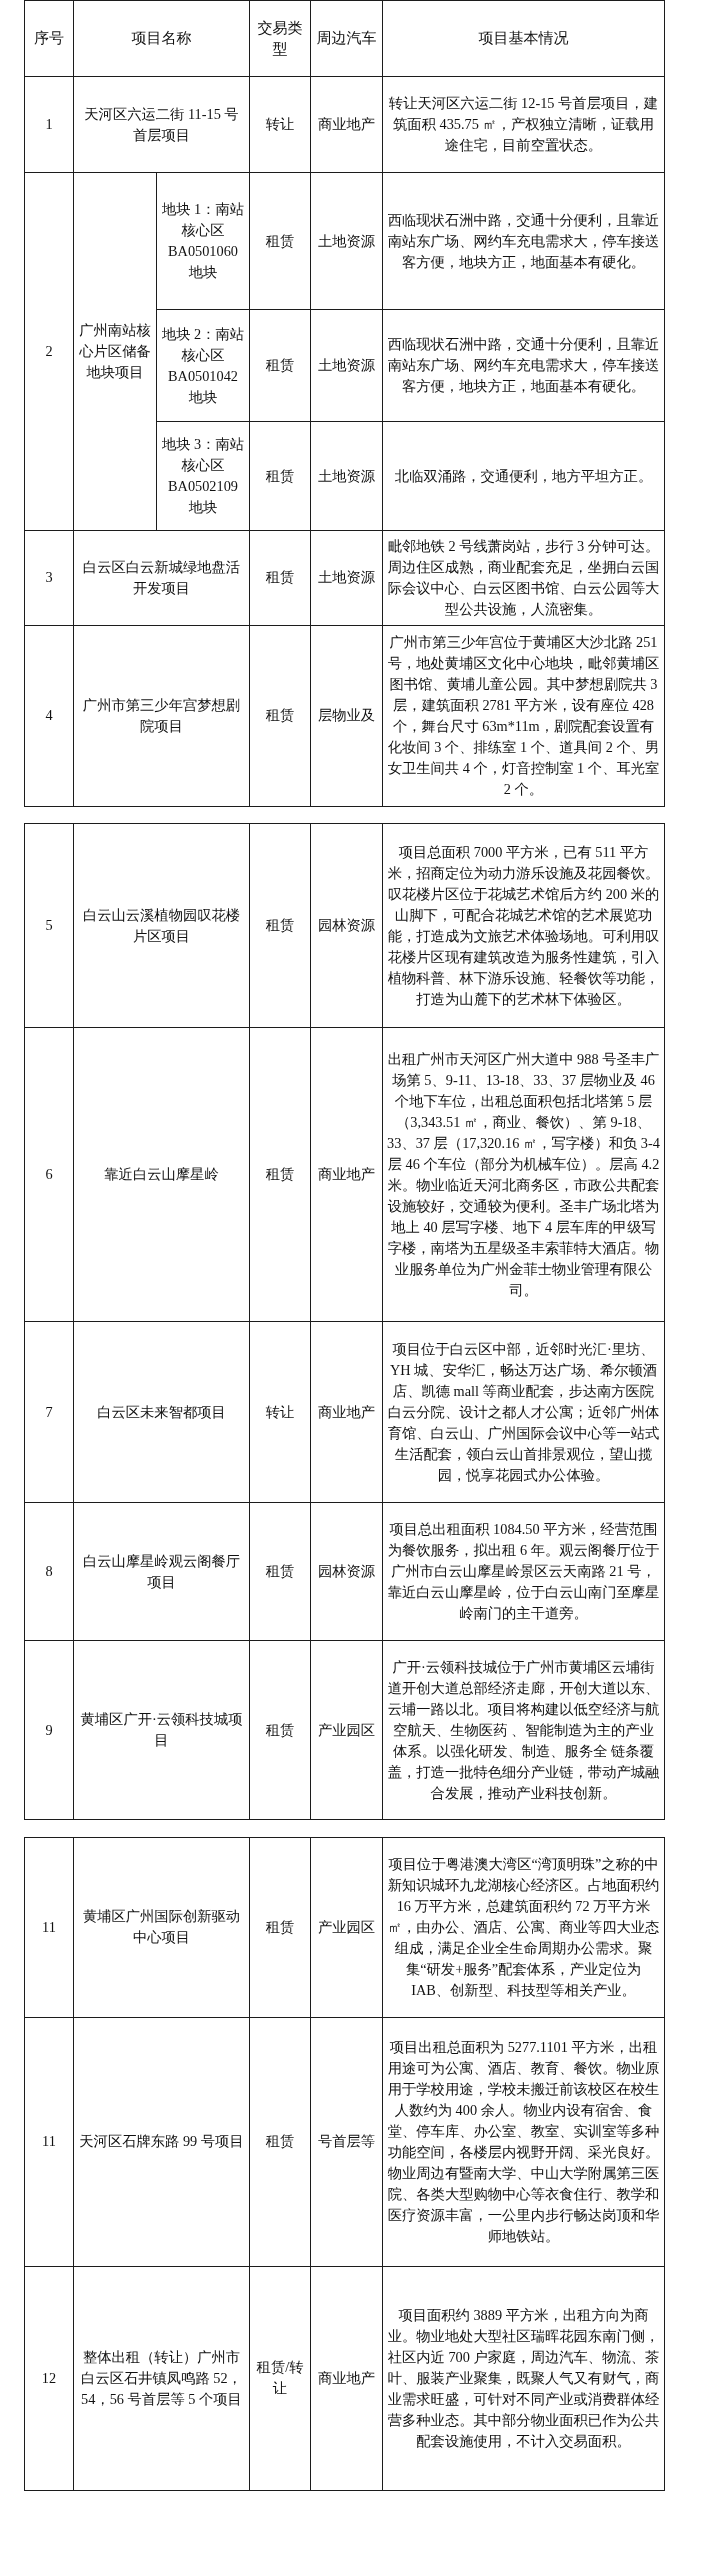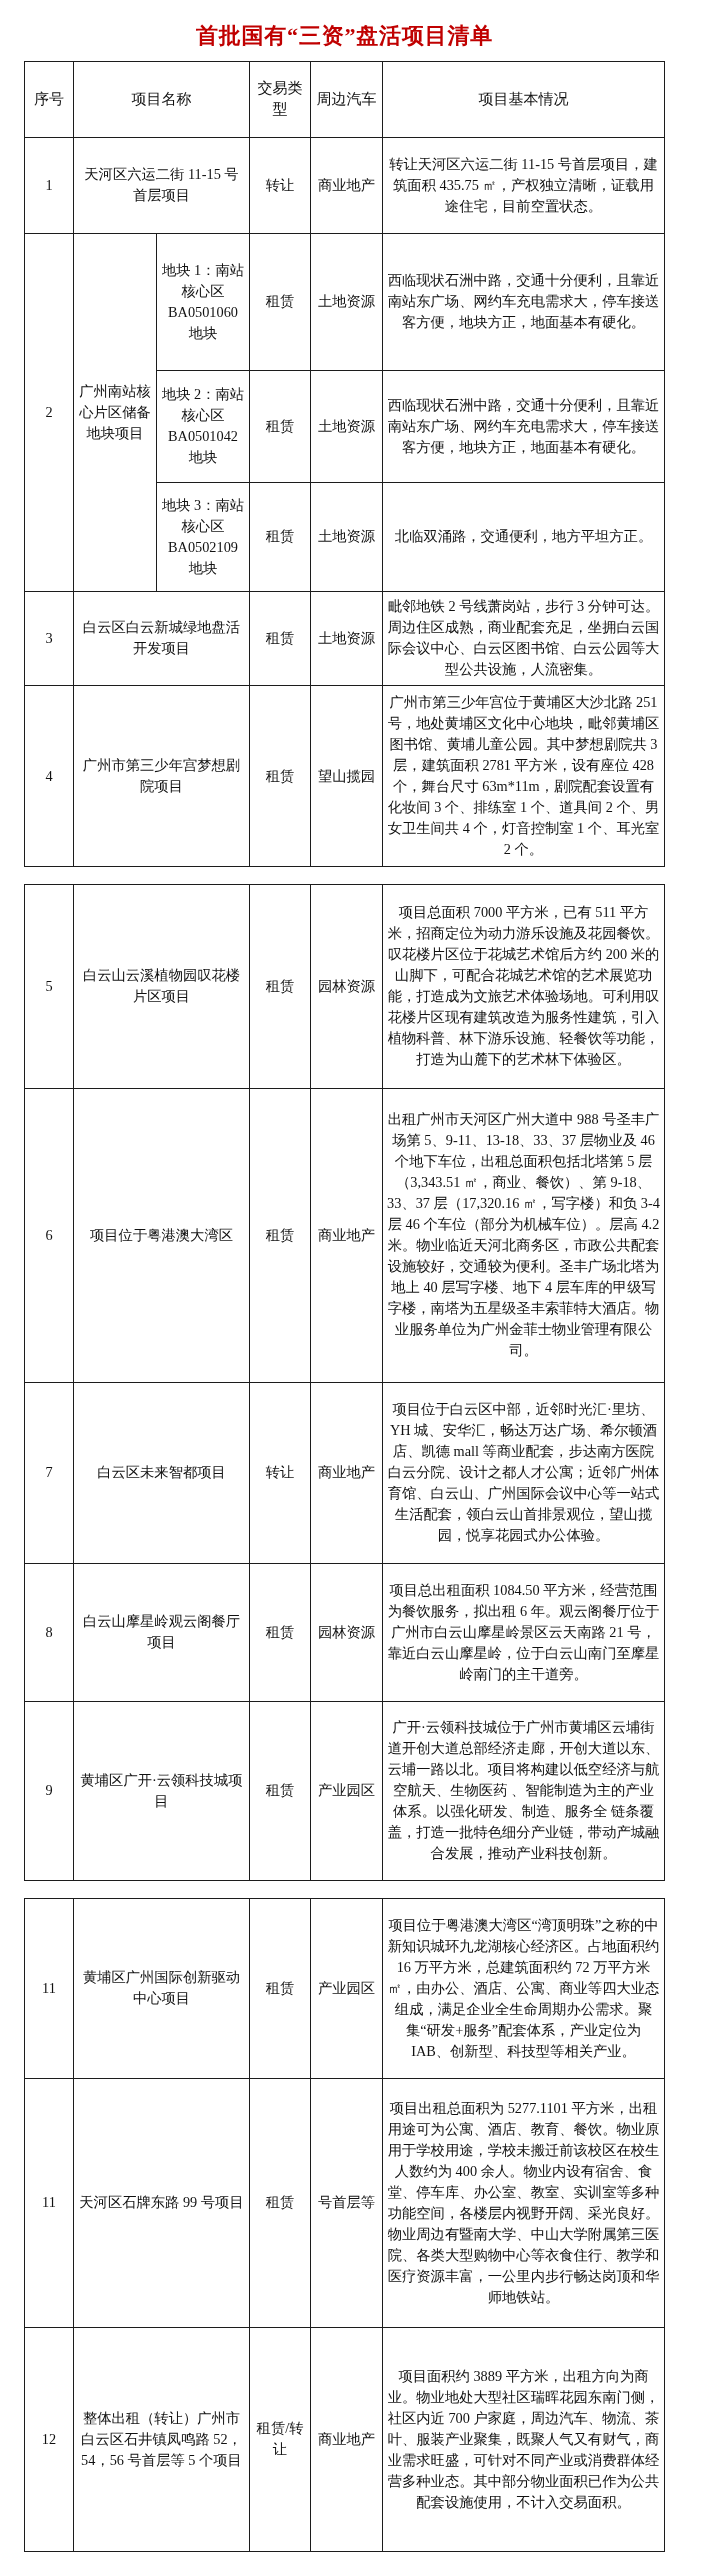--- a/index.html
+++ b/index.html
@@ -45,21 +45,20 @@
   col.c-name2{width:93px;}
   col.c-type{width:61px;}
   col.c-cat{width:72px;}
   col.c-info{width:282px;}
 </style>
 </head>
 <body>
 
 <div class="wrap">
 
-  <h1 class="doc-title">首批国有“三资”盘活项目清单</h1>
 
   <table class="grid">
     <colgroup>
       <col class="c-no">
         <col class="c-name1">
         <col class="c-name2">
       <col class="c-type">
         <col class="c-cat">
         <col class="c-info">
     </colgroup>
@@ -69,21 +68,21 @@
       <th colspan="2">项目名称</th>
       <th>交易类型</th>
       <th>周边汽车</th>
       <th>项目基本情况</th>
     </tr>
     <tr style="height:96px;">
       <td>1</td>
       <td colspan="2">天河区六运二街 11-15 号首层项目</td>
       <td>转让</td>
       <td>商业地产</td>
-      <td class="desc">转让天河区六运二街 11-15 号首层项目，建筑面积 435.75 ㎡，产权独立清晰，证载用途住宅，目前空置状态。</td>
+      <td class="desc">转让天河区六运二街 12-15 号首层项目，建筑面积 435.75 ㎡，产权独立清晰，证载用途住宅，目前空置状态。</td>
     </tr>
     <tr style="height:137px;">
       <td rowspan="3">2</td>
       <td rowspan="3">广州南站核心片区储备地块项目</td>
       <td>地块 1：南站核心区 BA0501060 地块</td>
       <td>租赁</td>
       <td>土地资源</td>
       <td class="desc">西临现状石洲中路，交通十分便利，且靠近南站东广场、网约车充电需求大，停车接送客方便，地块方正，地面基本有硬化。</td>
     </tr>
     <tr style="height:112px;padding-left:27px;">
@@ -102,21 +101,21 @@
       <td>3</td>
       <td colspan="2">白云区白云新城绿地盘活开发项目</td>
       <td>租赁</td>
       <td>土地资源</td>
       <td class="desc">毗邻地铁 2 号线萧岗站，步行 3 分钟可达。周边住区成熟，商业配套充足，坐拥白云国际会议中心、白云区图书馆、白云公园等大型公共设施，人流密集。</td>
     </tr>
     <tr style="height:181px;">
       <td>4</td>
       <td colspan="2">广州市第三少年宫梦想剧院项目</td>
       <td>租赁</td>
-      <td>望山揽园</td>
+      <td>层物业及</td>
       <td class="desc">广州市第三少年宫位于黄埔区大沙北路 251 号，地处黄埔区文化中心地块，毗邻黄埔区图书馆、黄埔儿童公园。其中梦想剧院共 3 层，建筑面积 2781 平方米，设有座位 428 个，舞台尺寸 63m*11m，剧院配套设置有化妆间 3 个、排练室 1 个、道具间 2 个、男女卫生间共 4 个，灯音控制室 1 个、耳光室 2 个。</td>
     </tr>
   </tbody>
     </table>
 
   <table class="grid">
     <colgroup>
       <col class="c-no">
         <col class="c-name1">
         <col class="c-name2">
@@ -127,21 +126,21 @@
     <tbody>
         <tr style="height:204px;">
       <td>5</td>
       <td colspan="2">白云山云溪植物园叹花楼片区项目</td>
       <td>租赁</td>
       <td>园林资源</td>
       <td class="desc">项目总面积 7000 平方米，已有 511 平方米，招商定位为动力游乐设施及花园餐饮。叹花楼片区位于花城艺术馆后方约 200 米的山脚下，可配合花城艺术馆的艺术展览功能，打造成为文旅艺术体验场地。可利用叹花楼片区现有建筑改造为服务性建筑，引入植物科普、林下游乐设施、轻餐饮等功能，打造为山麓下的艺术林下体验区。</td>
     </tr>
     <tr style="height:294px;">
       <td>6</td>
-      <td colspan="2">项目位于粤港澳大湾区</td>
+      <td colspan="2">靠近白云山摩星岭</td>
       <td>租赁</td>
       <td>商业地产</td>
       <td class="desc">出租广州市天河区广州大道中 988 号圣丰广场第 5、9-11、13-18、33、37 层物业及 46 个地下车位，出租总面积包括北塔第 5 层（3,343.51 ㎡，商业、餐饮）、第 9-18、33、37 层（17,320.16 ㎡，写字楼）和负 3-4 层 46 个车位（部分为机械车位）。层高 4.2 米。物业临近天河北商务区，市政公共配套设施较好，交通较为便利。圣丰广场北塔为地上 40 层写字楼、地下 4 层车库的甲级写字楼，南塔为五星级圣丰索菲特大酒店。物业服务单位为广州金菲士物业管理有限公司。</td>
     </tr>
     <tr style="height:181px;">
       <td>7</td>
       <td colspan="2">白云区未来智都项目</td>
       <td>转让</td>
       <td>商业地产</td>
       <td class="desc">项目位于白云区中部，近邻时光汇·里坊、YH 城、安华汇，畅达万达广场、希尔顿酒店、凯德 mall 等商业配套，步达南方医院白云分院、设计之都人才公寓；近邻广州体育馆、白云山、广州国际会议中心等一站式生活配套，领白云山首排景观位，望山揽园，悦享花园式办公体验。</td>

